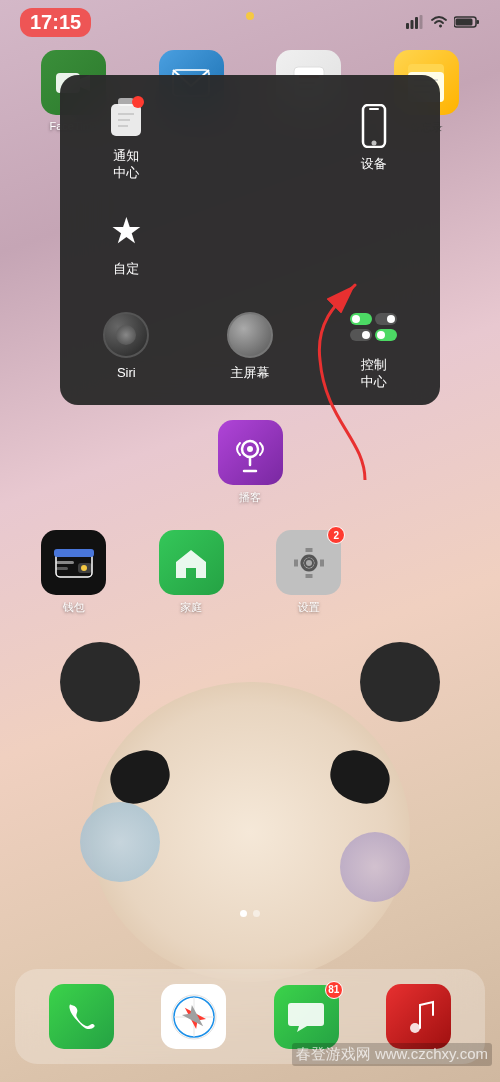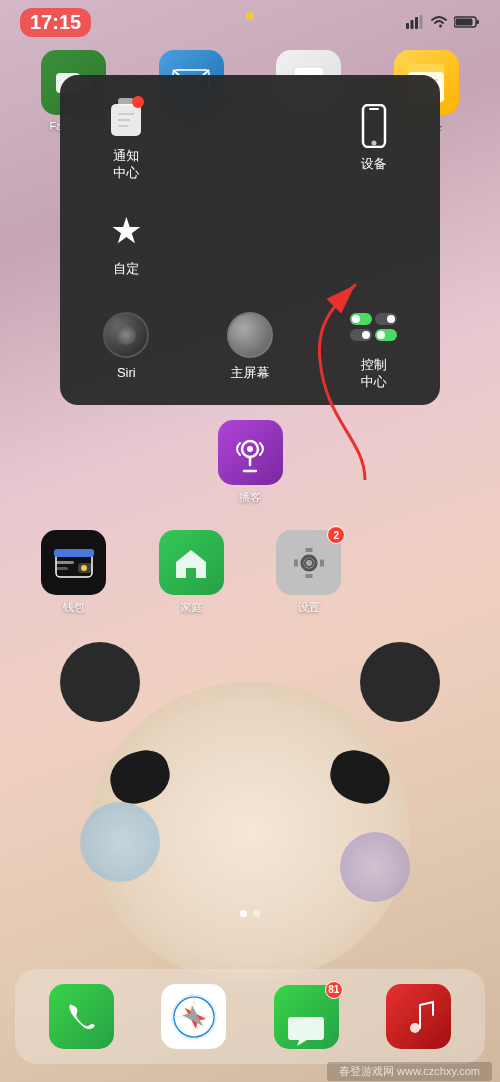--- a/index.html
+++ b/index.html
@@ -358,27 +358,27 @@
     }
 
     .arrow-svg {
       width: 80px;
       height: 200px;
     }
 
     
     .watermark {
       position: absolute;
-      bottom: 1px;
+      bottom: 16px;
       right: 8px;
       color: rgba(255,255,255,0.7);
-      font-size: 11px;
+      font-size: 15px;
       z-index: 500;
       background: rgba(0,0,0,0.2);
-      padding: 2px 12px;
+      padding: 2px 4px;
       border-radius: 3px;
     }
   </style>
 </head>
 <body>
 
 <div class="wallpaper">
 
   <div class="panda-ear-left"></div>
   <div class="panda-ear-right"></div>
@@ -548,21 +548,21 @@
         <circle cx="25" cy="25" r="20" fill="none" stroke="#1a8fe8" stroke-width="1.5"></circle>
         <line x1="25" y1="5" x2="25" y2="45" stroke="#e0e0e0" stroke-width="0.8"></line>
         <line x1="5" y1="25" x2="45" y2="25" stroke="#e0e0e0" stroke-width="0.8"></line>
         <polygon points="25,12 32,35 25,30 18,35" fill="#ff3b30" transform="rotate(-45 25 25)"></polygon>
         <polygon points="25,38 18,15 25,20 32,15" fill="#a0a0a0" transform="rotate(-45 25 25)"></polygon>
       </svg>
     </div>
   </div>
 
   <div class="app-item">
-    <div class="app-icon" style="background:linear-gradient(135deg,#3bd34a,#25a244);width:65px;height:64px;position:relative;align-items:flex-end;">
+    <div class="app-icon" style="background:linear-gradient(135deg,#3bd34a,#25a244);width:65px;height:64px;position:relative;">
       <svg width="38" height="36" viewBox="0 0 38 36">
         <path d="M4 4 L34 4 Q37 4 37 7 L37 24 Q37 27 34 27 L20 27 L10 33 L12 27 L4 27 Q1 27 1 24 L1 7 Q1 4 4 4Z" fill="white" opacity="0.9"></path>
       </svg>
       <div class="badge">81</div>
     </div>
   </div>
 
   <div class="app-item">
     <div class="app-icon" style="background:linear-gradient(135deg,#e83030,#a01010);width:65px;height:65px;">
       <svg width="32" height="36" viewBox="0 0 32 36">

